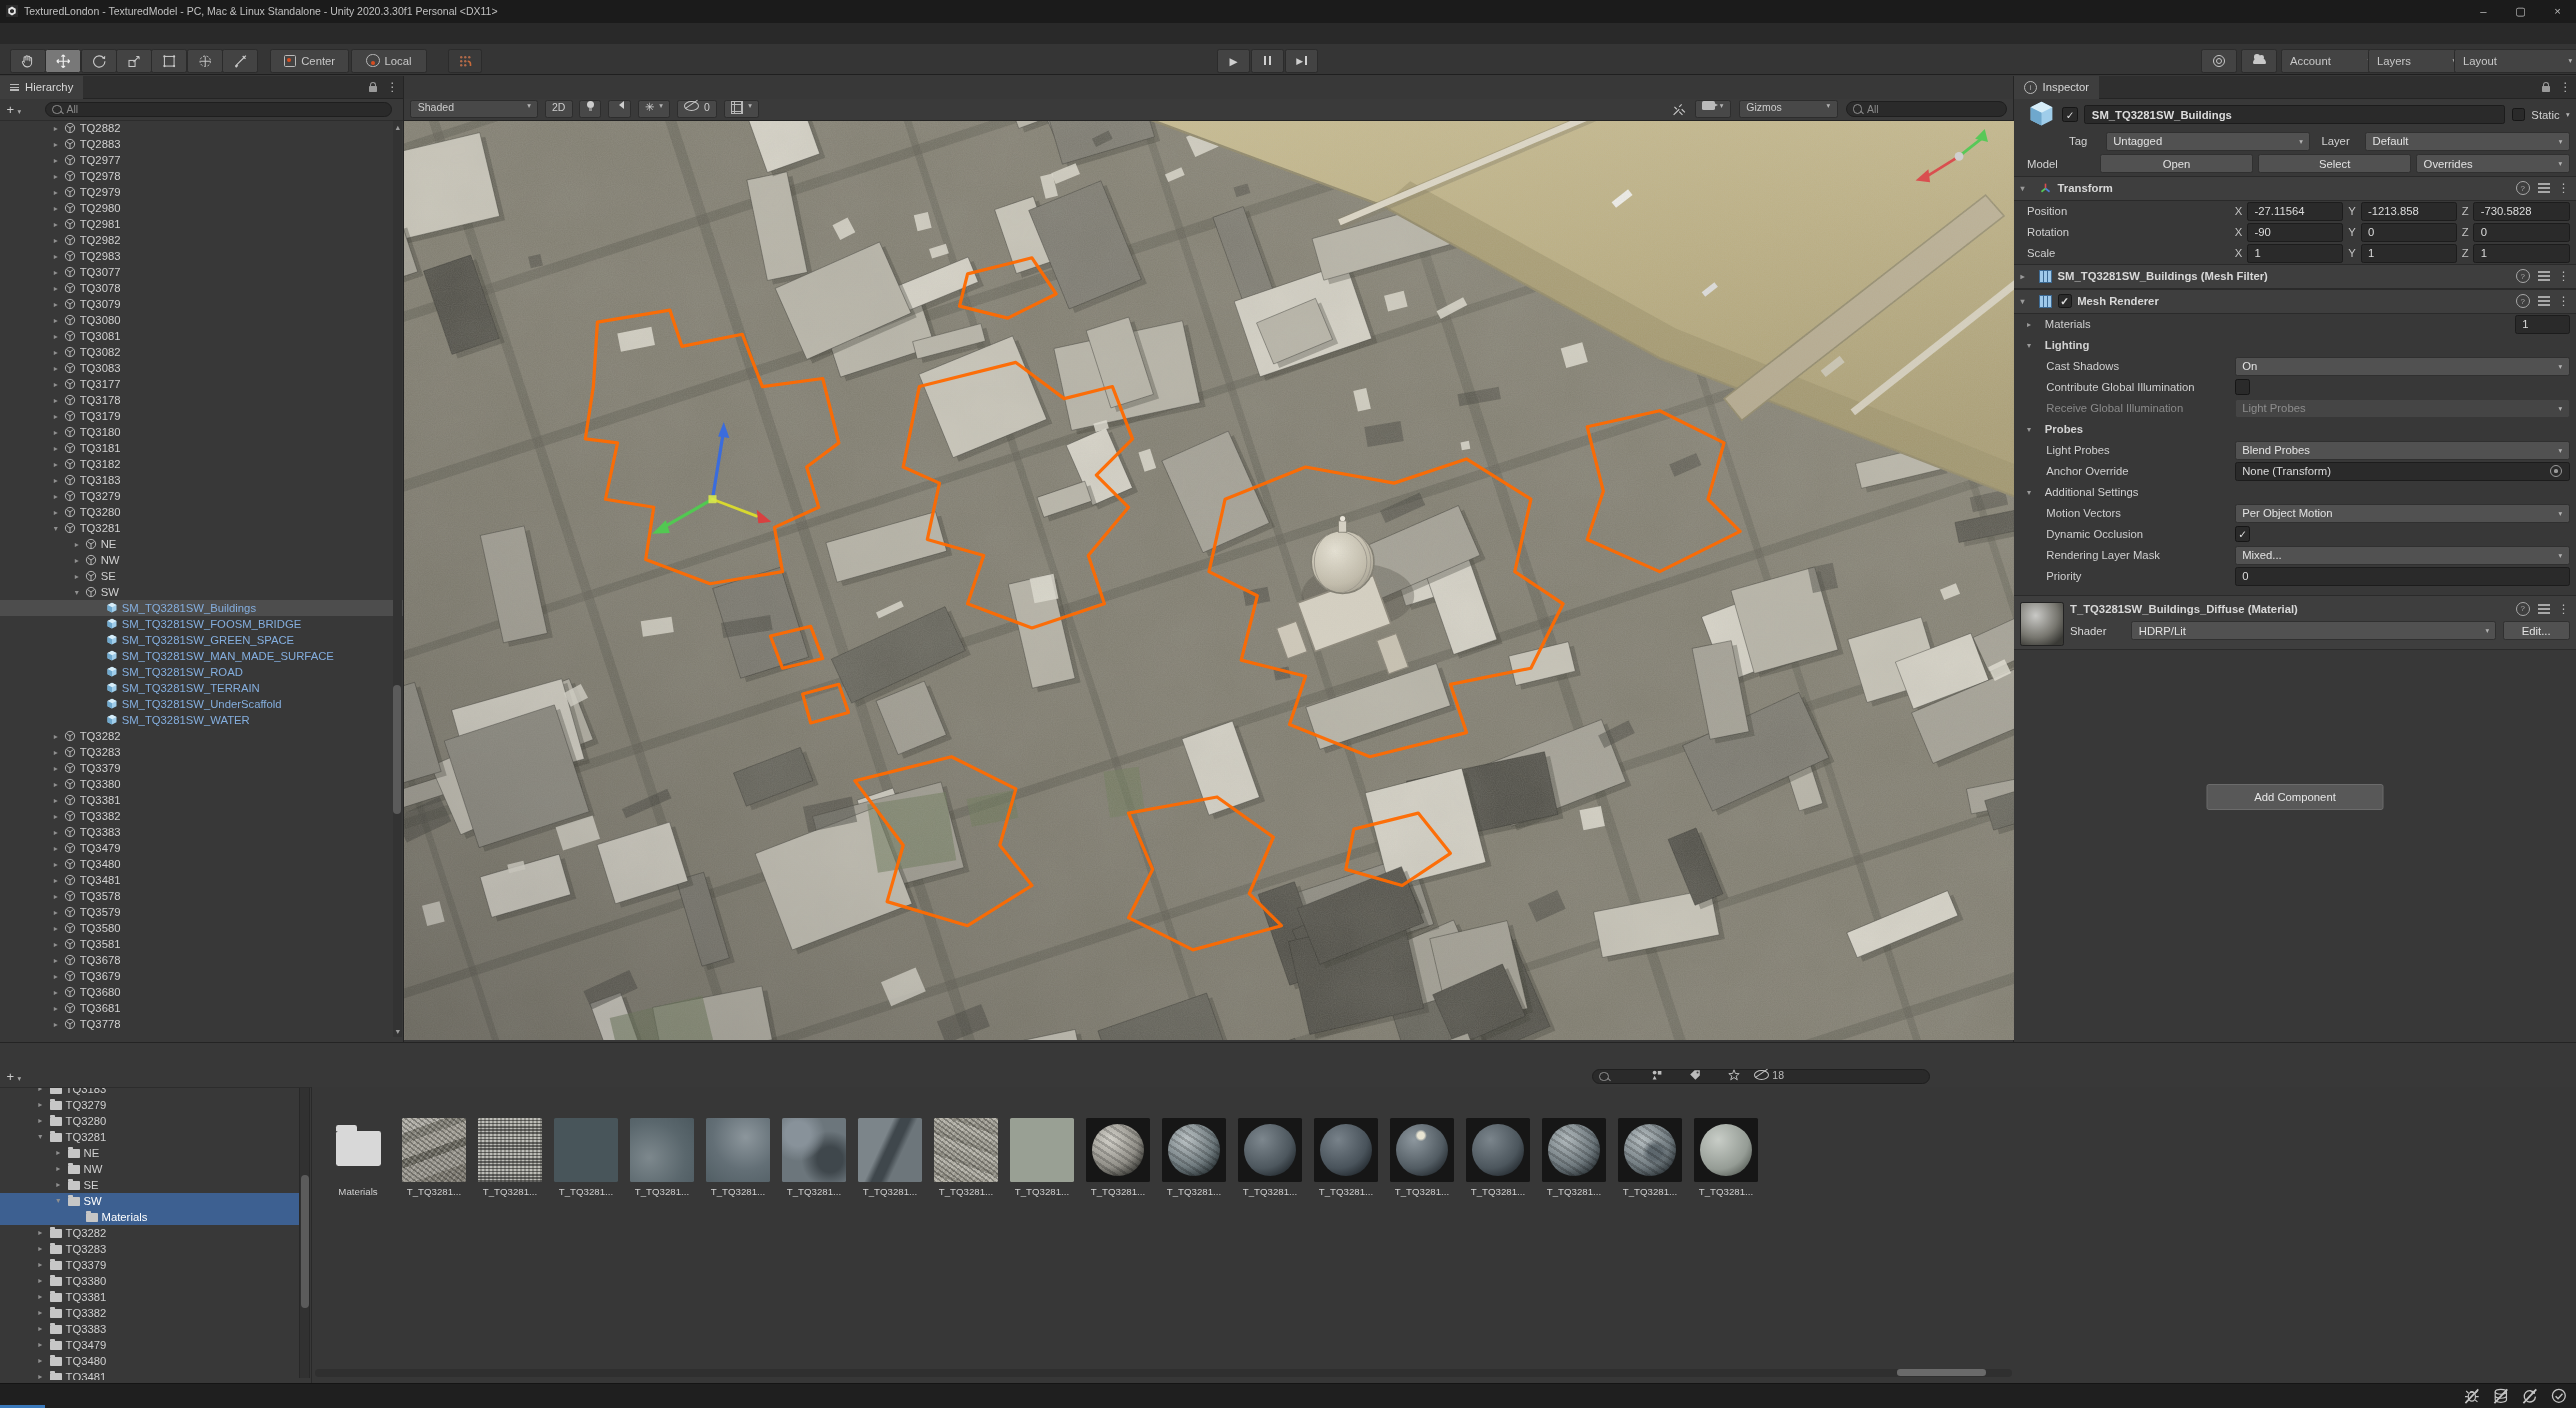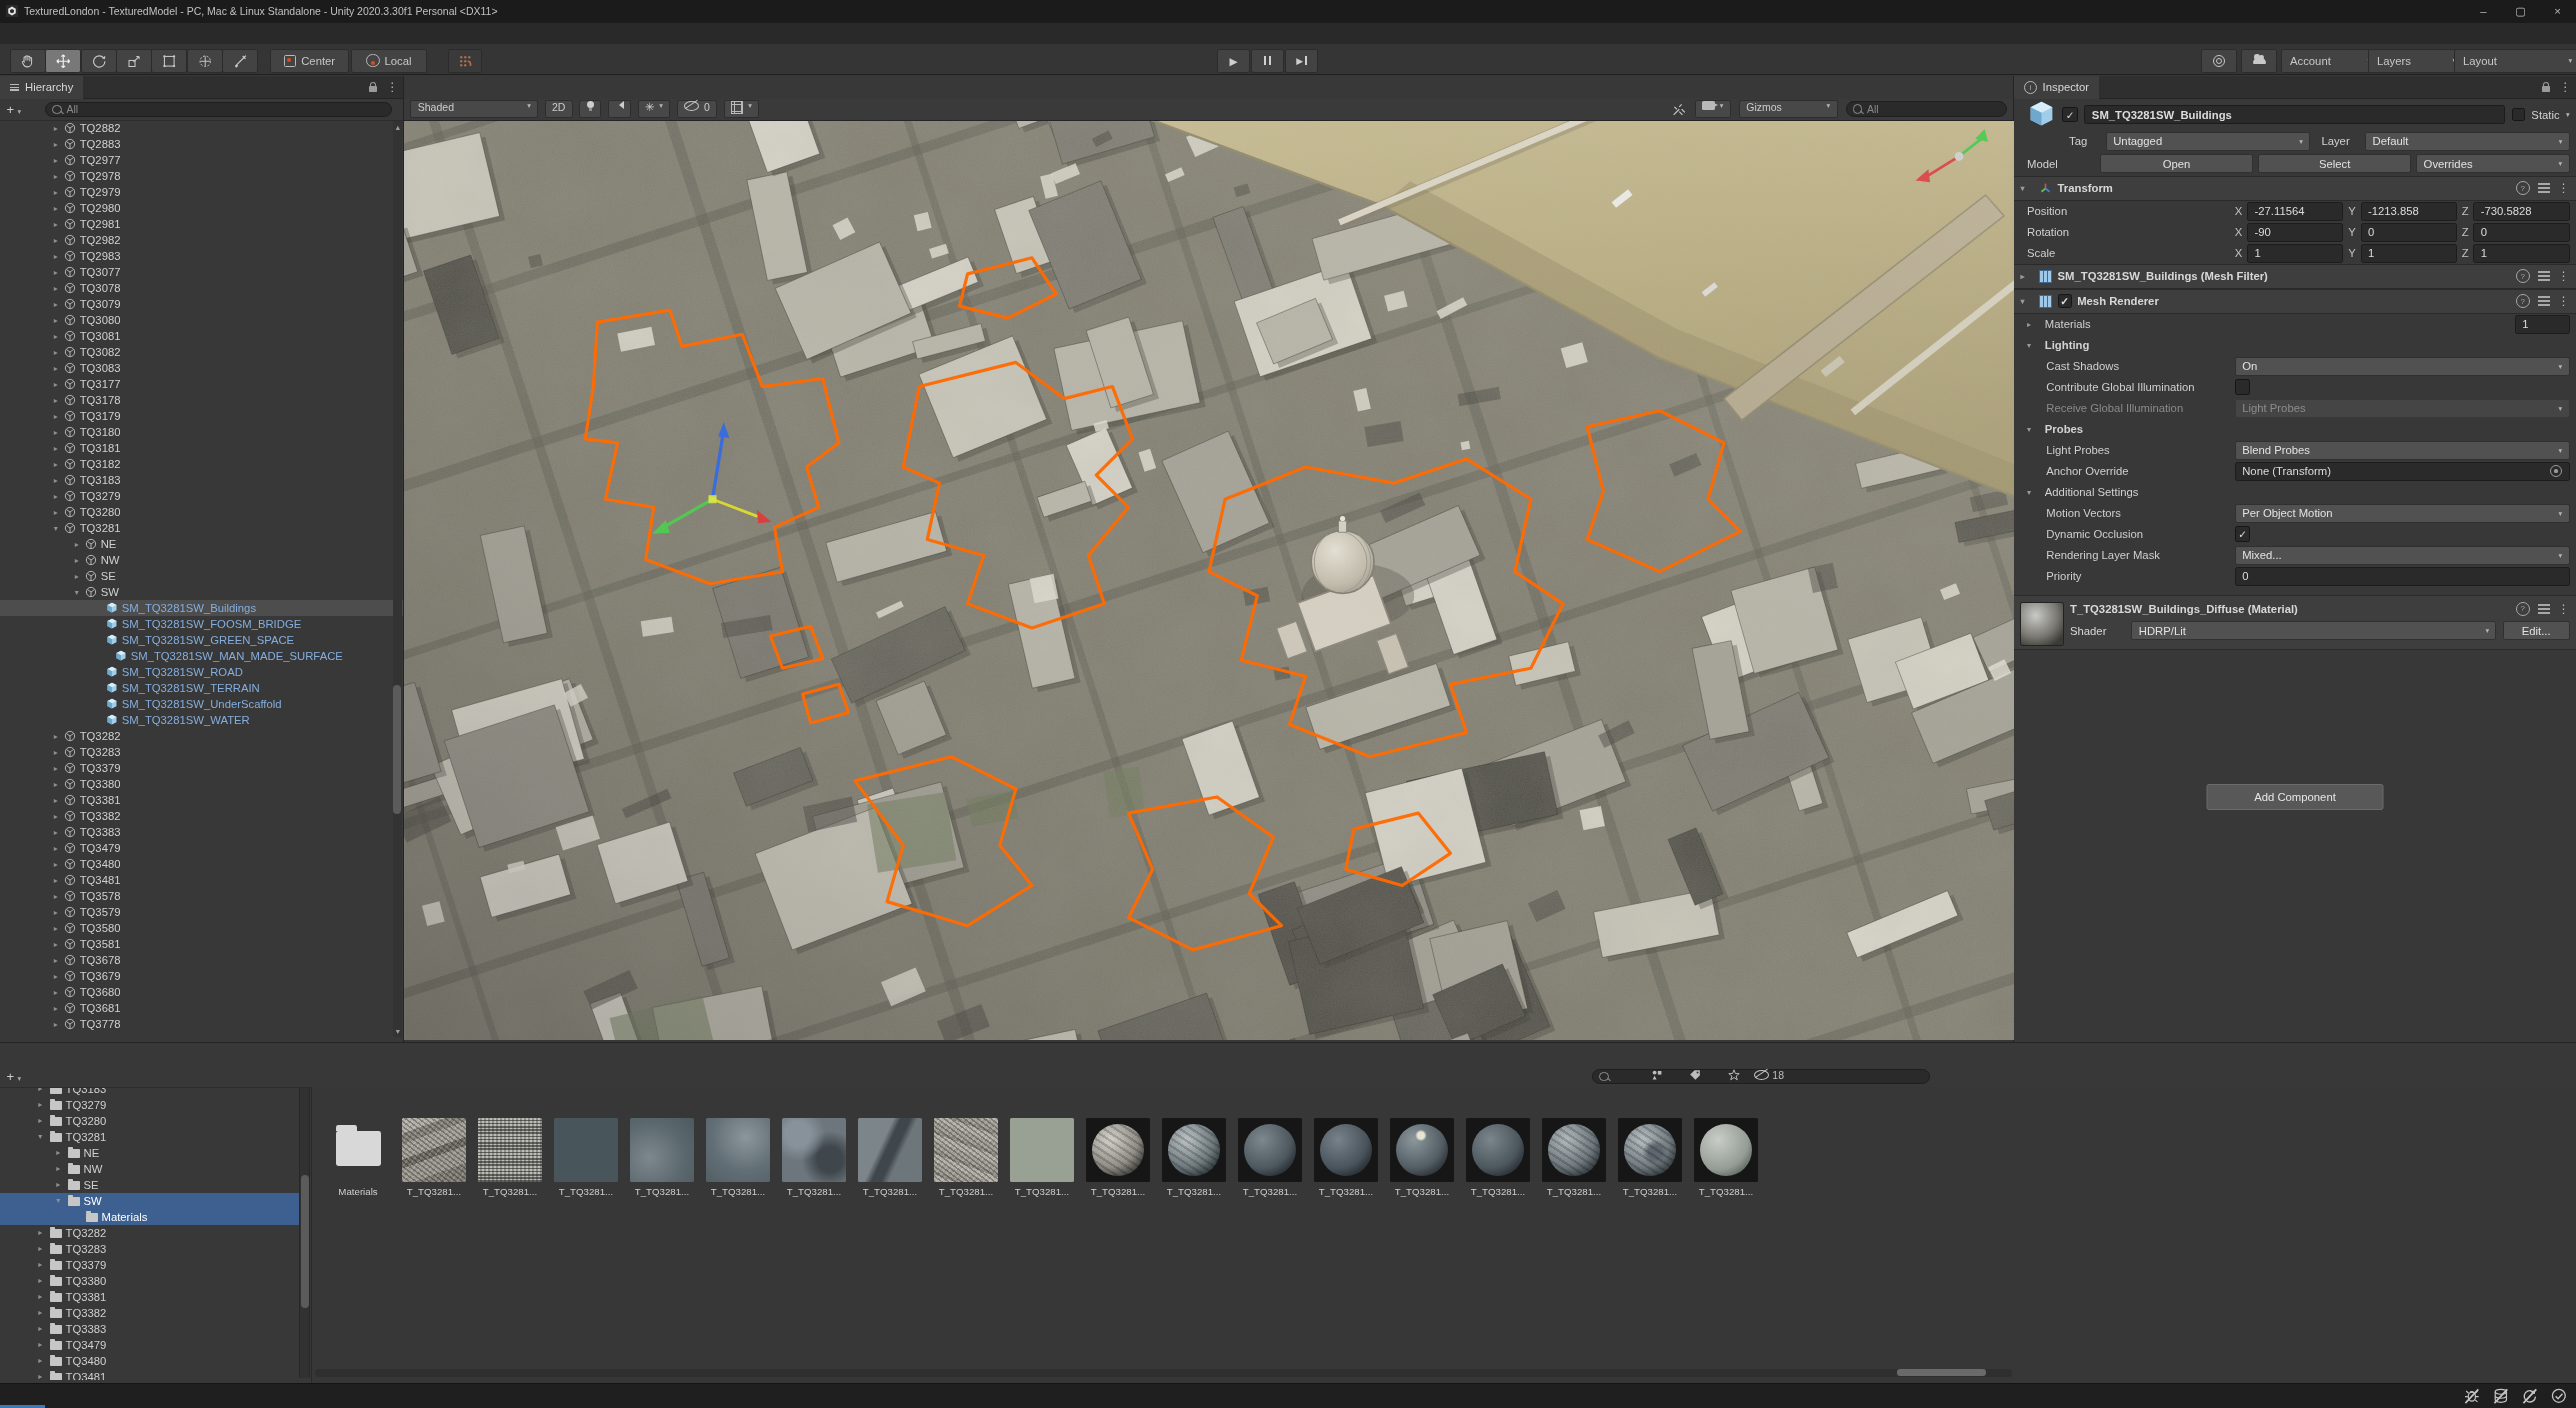--- a/index.html
+++ b/index.html
@@ -549,21 +549,21 @@
         </div>
         <div class="h-row" style="padding-left: 92px;">
           <span class="arr"></span>
           <svg class="tree-ico" viewBox="0 0 16 16">
             <path d="M8 1 L14 4 V11 L8 14 L2 11 V4 Z" fill="#9fcdea"></path>
             <path d="M8 1 L14 4 L8 7 L2 4 Z" fill="#d7edf8"></path>
             <path d="M2 4 L8 7 V14 L2 11 Z" fill="#6fa8cd"></path>
           </svg>
           <span class="bl">SM_TQ3281SW_GREEN_SPACE</span>
         </div>
-        <div class="h-row" style="padding-left: 92px; margin-left: 9px;">
+        <div class="h-row" style="padding-left: 92px;">
           <span class="arr"></span>
           <svg class="tree-ico" viewBox="0 0 16 16">
             <path d="M8 1 L14 4 V11 L8 14 L2 11 V4 Z" fill="#9fcdea"></path>
             <path d="M8 1 L14 4 L8 7 L2 4 Z" fill="#d7edf8"></path>
             <path d="M2 4 L8 7 V14 L2 11 Z" fill="#6fa8cd"></path>
           </svg>
           <span class="bl">SM_TQ3281SW_MAN_MADE_SURFACE</span>
         </div>
         <div class="h-row" style="padding-left: 92px;">
           <span class="arr"></span>

